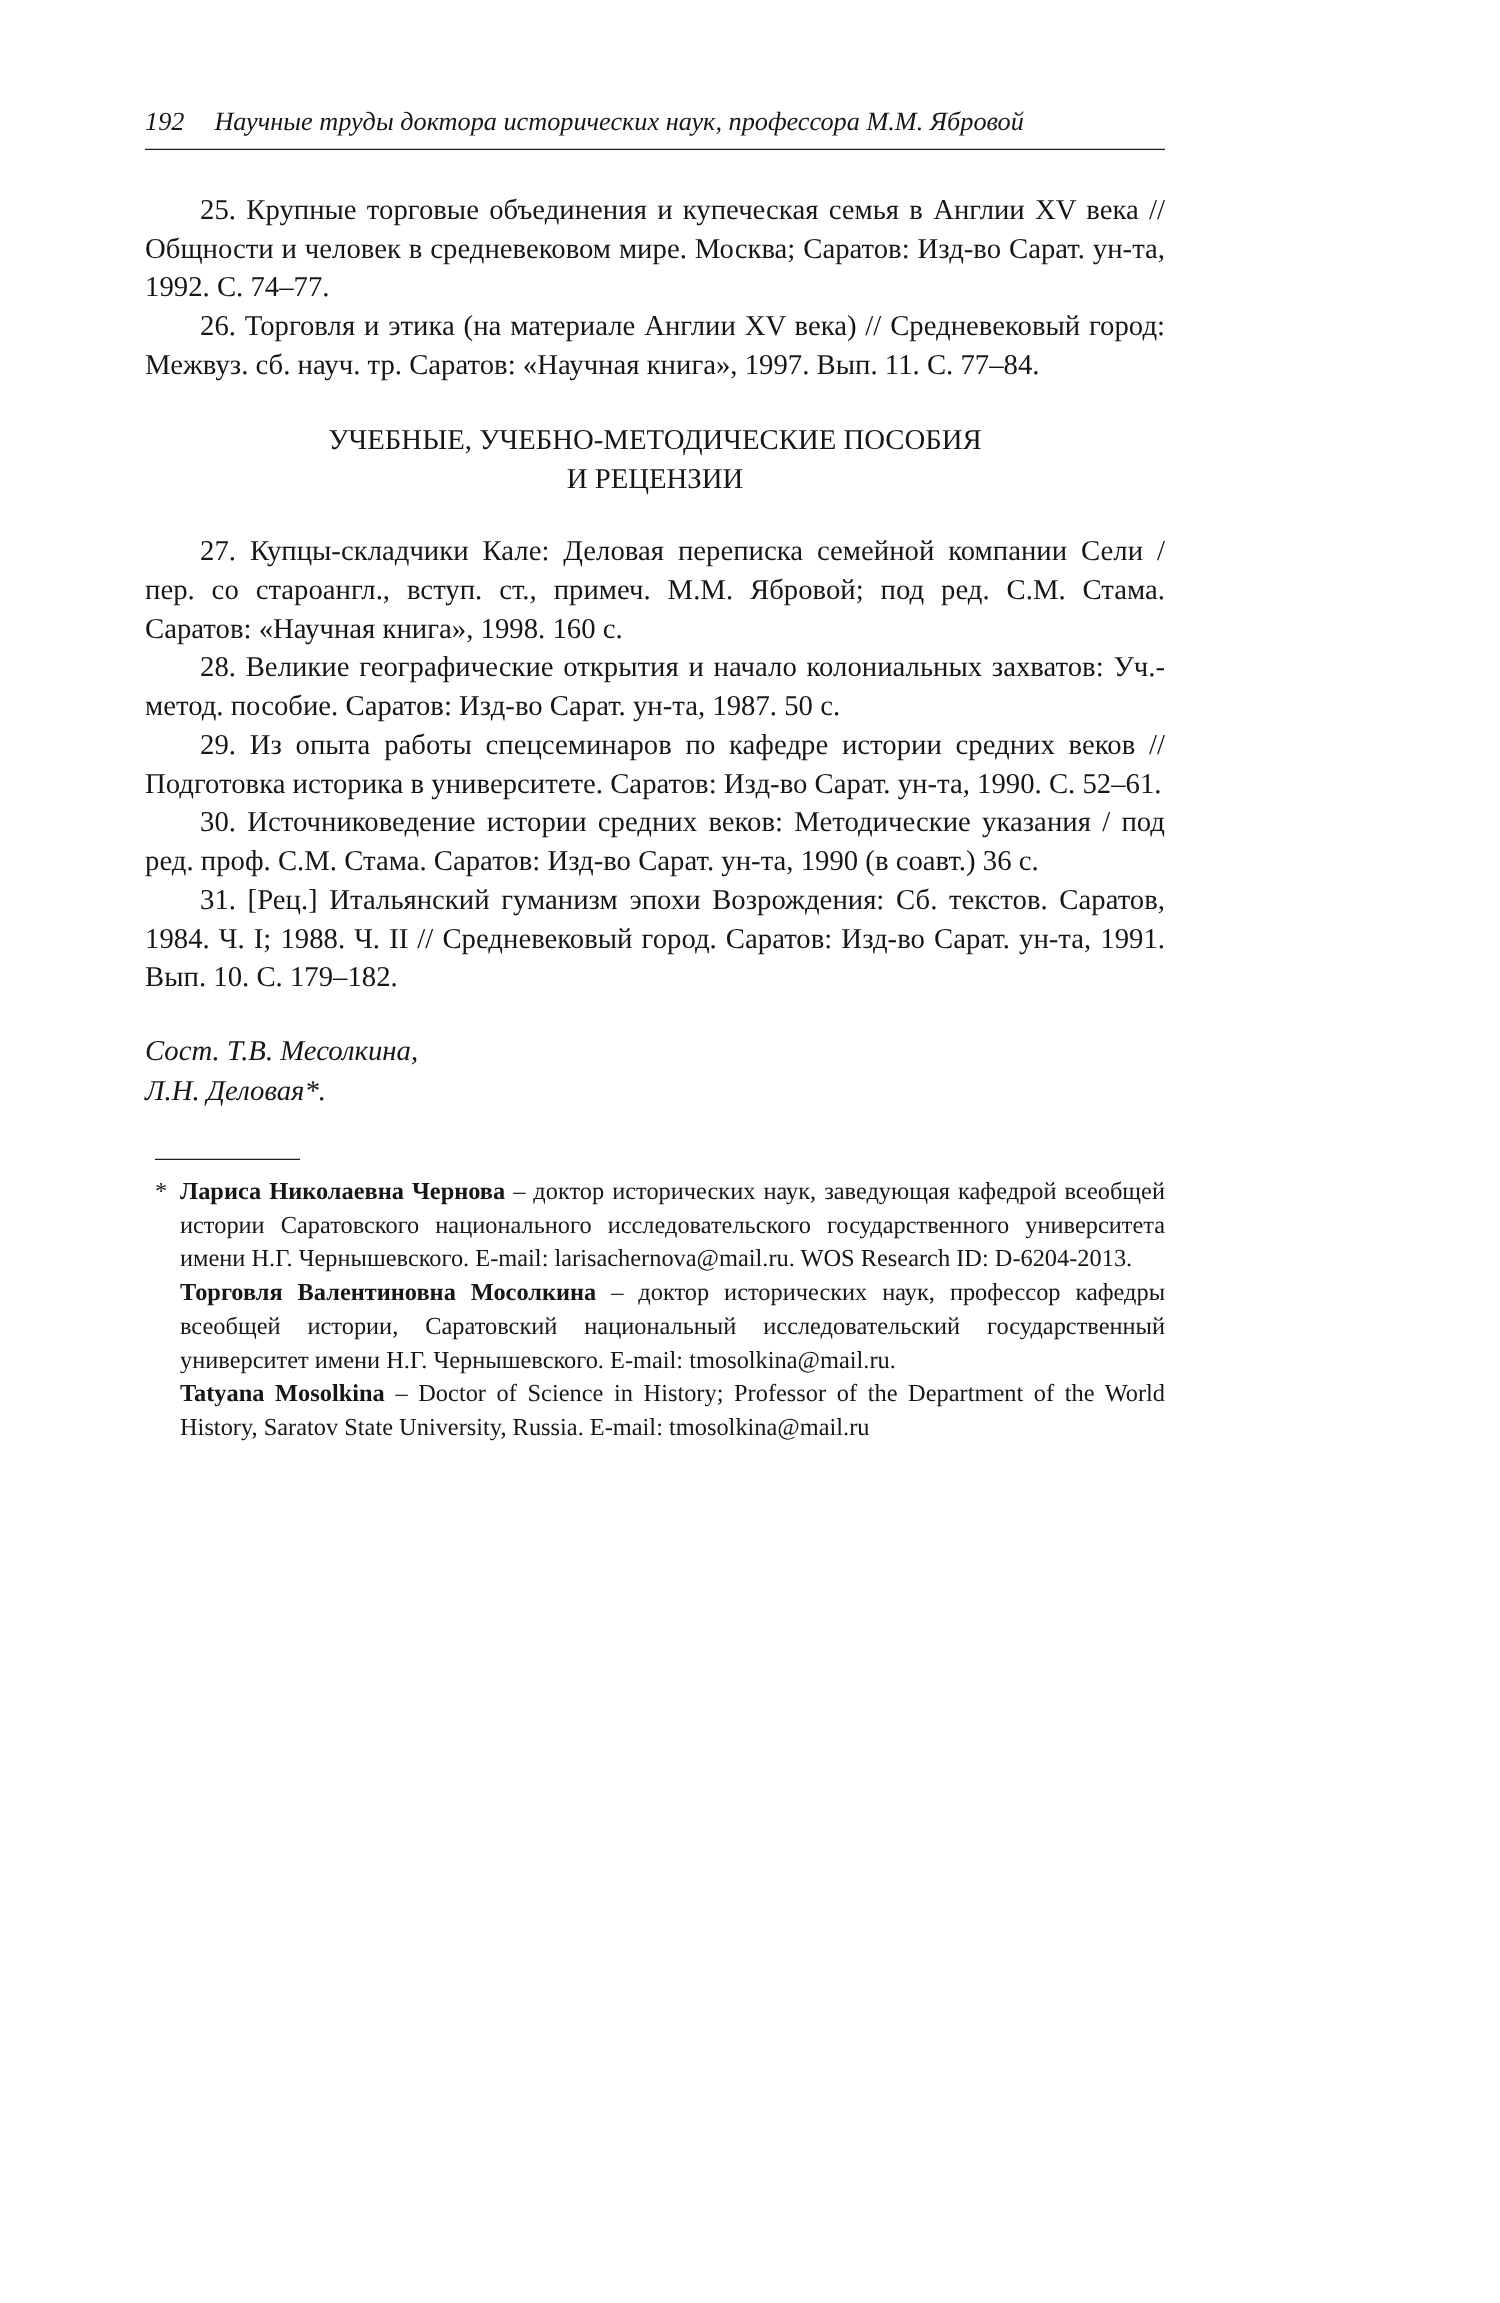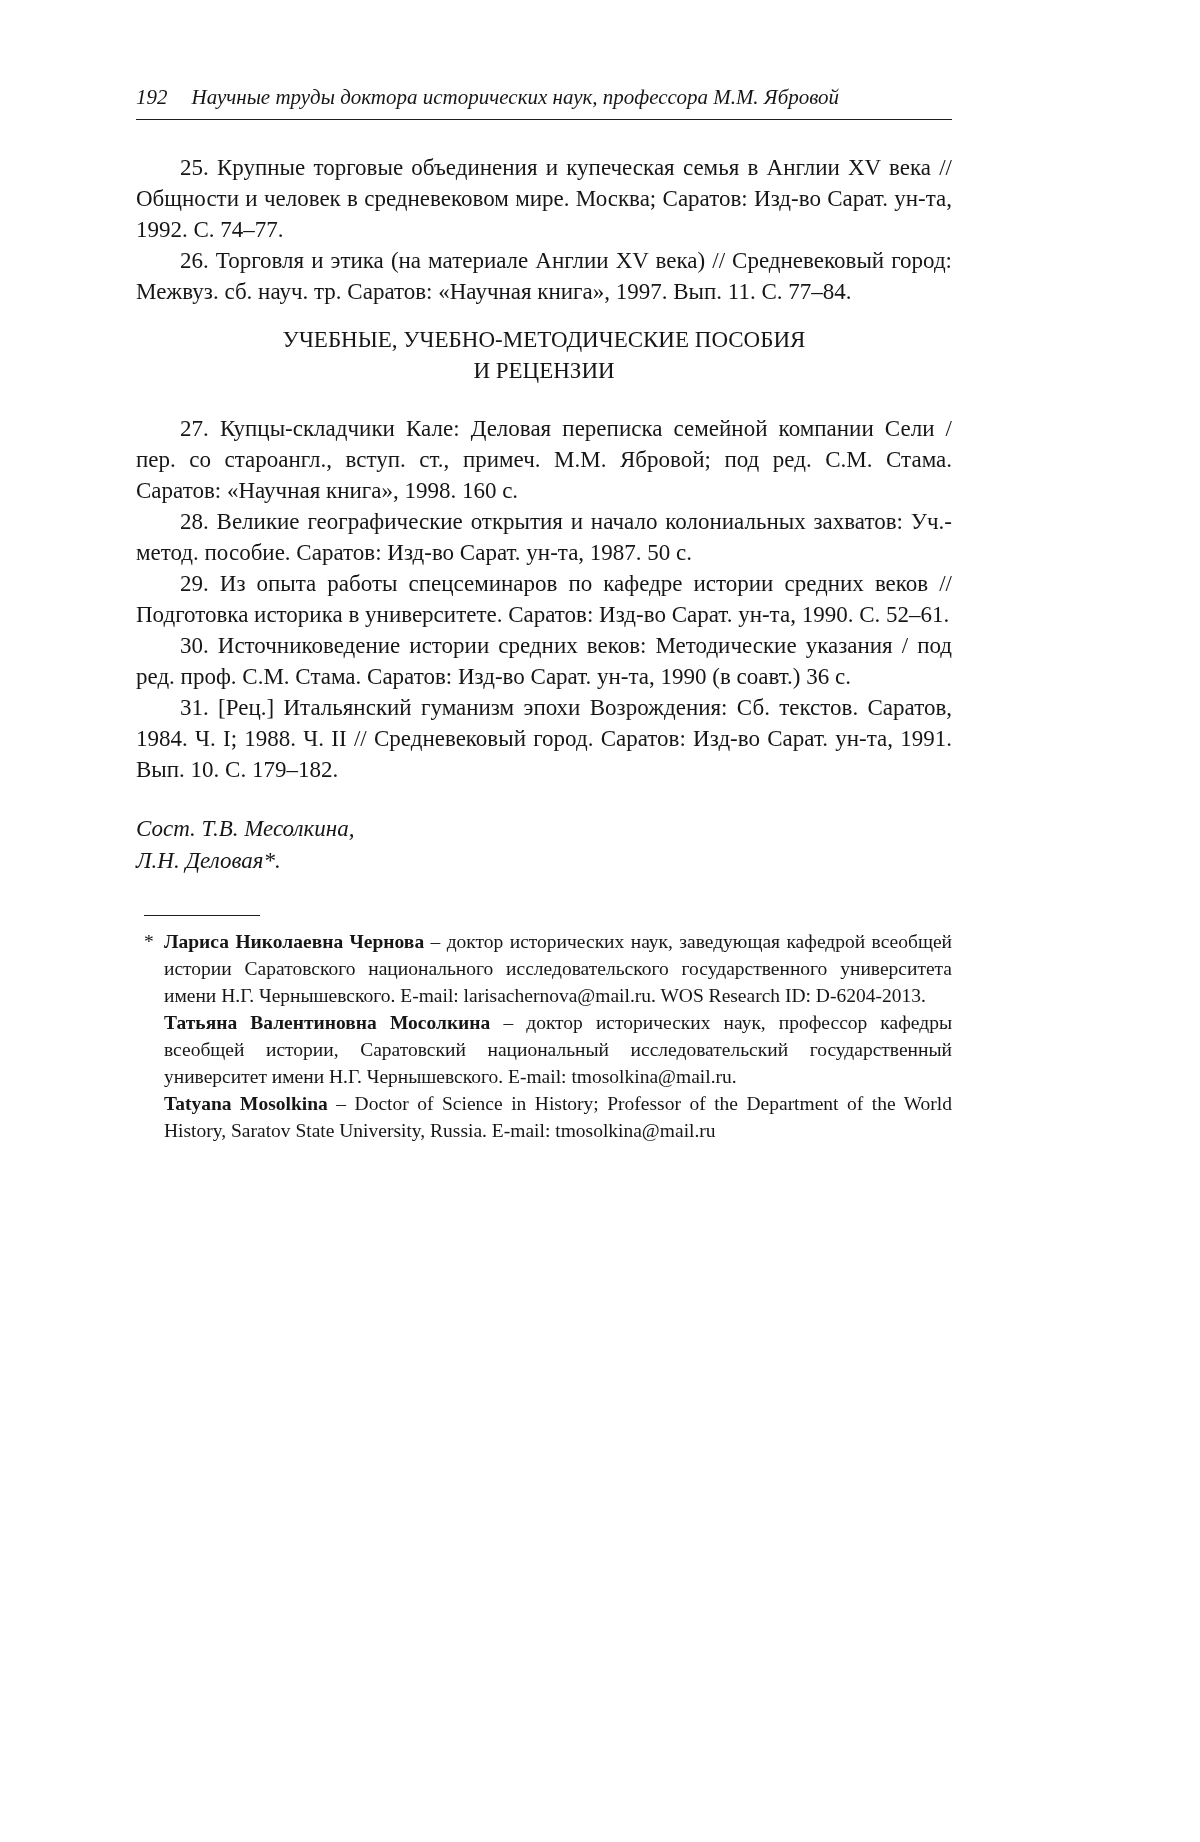--- a/index.html
+++ b/index.html
@@ -7,21 +7,21 @@
     width: 1200px;
     height: 1842px;
     background: #ffffff;
     font-family: "Liberation Serif", "DejaVu Serif", serif;
     color: #161616;
     position: relative;
     overflow: hidden;
   }
   .sheet {
     position: absolute;
-    left: 136px;
+    left: 116px;
     top: 84px;
     width: 816px;
   }
   
   .running-head {
     font-style: italic;
     font-size: 21px;
     line-height: 26px;
     white-space: nowrap;
   }
@@ -39,21 +39,21 @@
     text-align: justify;
     text-indent: 44px;
     margin: 0;
     font-family: Liberation Serif, serif;
   }
   .section-heading {
     font-size: 23px;
     line-height: 31px;
     font-weight: normal;
     text-align: center;
-    margin: 17px 0 27px 0;
+    margin: 29px 0 27px 0;
   }
   .compilers {
     margin-top: 28px;
     text-align: left;
     font-style: italic;
     font-size: 23px;
     line-height: 32px;
   }
   
   .footnotes {
@@ -114,21 +114,21 @@
     <hr class="fn-rule">
 
     <p class="fn-entry">
       <span class="fn-marker">*</span>
       <b class="fn-name">Лариса Николаевна Чернова</b>
       <span>– доктор исторических наук, заведующая кафедрой всеобщей истории Саратовского национального исследовательского государственного университета имени Н.Г. Чернышевского. E-mail: larisachernova@mail.ru. WOS Research ID: D-6204-2013.</span>
     </p>
 
 
     <p class="fn-entry">
-      <b class="fn-name">Татьяна Валентиновна Мосолкина</b>
+      <b class="fn-name">Торговля Валентиновна Мосолкина</b>
       <span>– доктор исторических наук, профессор кафедры всеобщей истории, Саратовский национальный исследовательский государственный университет имени Н.Г. Чернышевского. E-mail: tmosolkina@mail.ru.</span>
     </p>
 
     <p class="fn-entry">
       <b class="fn-name">Tatyana Mosolkina</b>
       <span>– Doctor of Science in History; Professor of the Department of the World History, Saratov State University, Russia. E-mail: tmosolkina@mail.ru</span>
     </p>
   </footer>
 
 </div>

